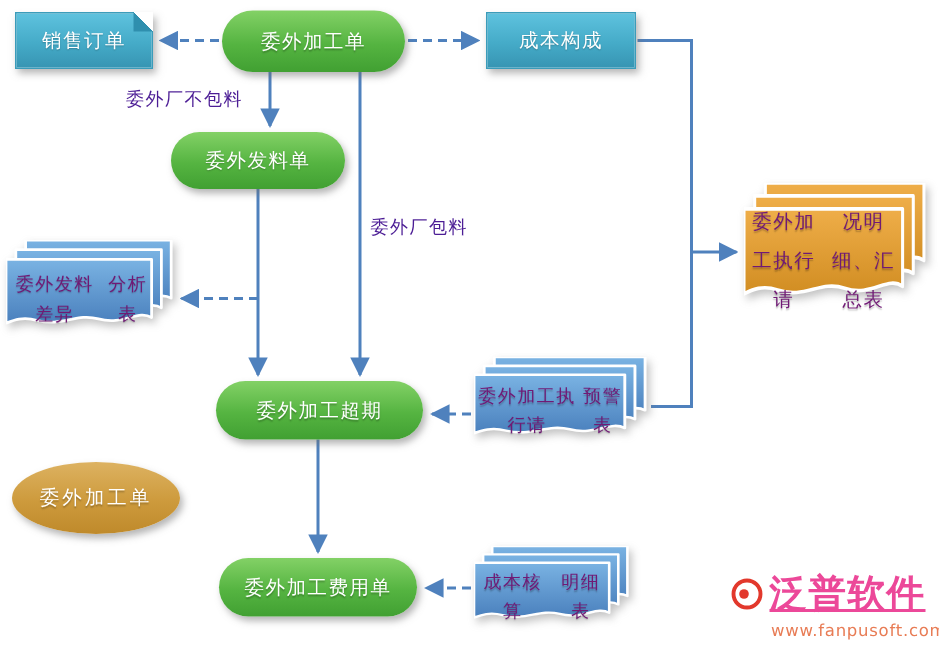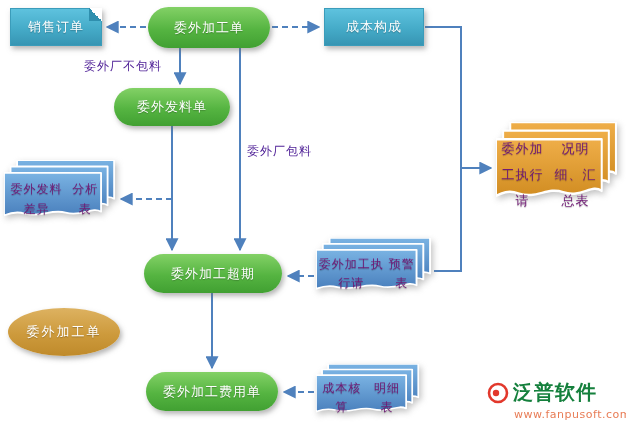--- a/index.html
+++ b/index.html
@@ -60,21 +60,21 @@
     text-shadow:0 1px 1px rgba(0,0,0,.25);z-index:3;text-align:center;
   }
   .multidoc.orange .doc-label{font-size:13px;line-height:2.0;}
   
   .edge-label{
     position:absolute;z-index:2;color:#4c1d95;font-size:12px;letter-spacing:1px;white-space:nowrap;
   }
   
   #brand{position:absolute;left:486px;top:379px;z-index:2;}
   #brand .row{display:flex;align-items:center;}
-  #brand .name{color:#15803d;font-size:20px;font-weight:bold;letter-spacing:1px;}
+  #brand .name{color:#ec4899;font-size:25px;font-weight:bold;letter-spacing:1px;text-decoration:underline;}
   #brand .site{color:#e87c55;font-size:11px;margin:2px 0 0 28px;letter-spacing:.5px;}
 </style>
 </head>
 <body>
 
 <div id="canvas">
 
   <svg width="0" height="0" style="position:absolute" aria-hidden="true">
     <defs>
       <linearGradient id="gradBlue" x1="0" y1="0" x2="0" y2="1">

